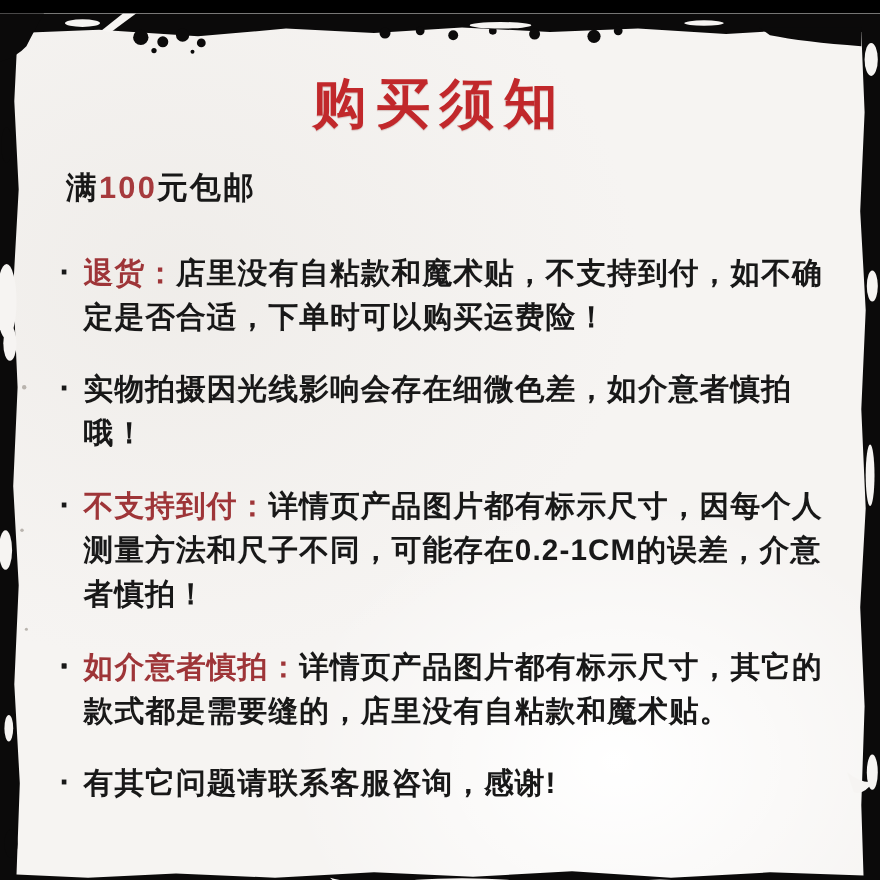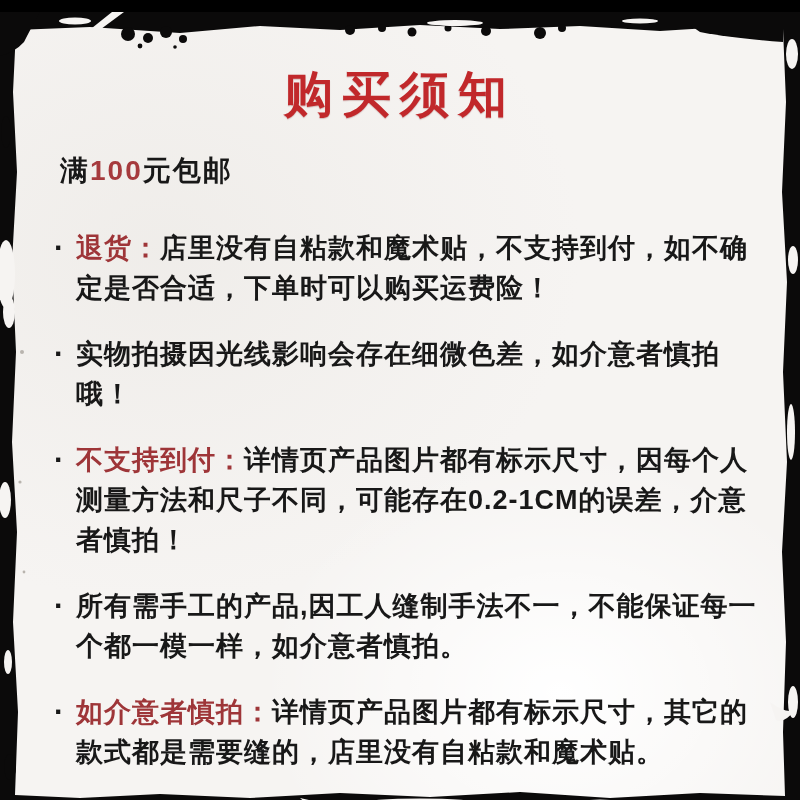--- a/index.html
+++ b/index.html
@@ -157,21 +157,21 @@
 
       <div class="notice">
         <span class="bullet">·</span><span class="label"></span><span class="sep"></span><span class="text">实物拍摄因光线影响会存在细微色差，如介意者慎拍哦！</span>
       </div>
 
       <div class="notice">
         <span class="bullet">·</span><span class="label">不支持到付</span><span class="sep">：</span><span class="text">详情页产品图片都有标示尺寸，因每个人测量方法和尺子不同，可能存在0.2-1CM的误差，介意者慎拍！</span>
       </div>
 
       <div class="notice">
-        <span class="bullet">·</span><span class="label"></span><span class="sep"></span><span class="text">所有需手工的产品,因工人缝制手法不一，不能保证每一个都一模一样，如介意者慎拍。</span>
+        <span class="bullet">·</span><span class="label"></span><span class="sep"></span>
       </div>
 
       <div class="notice">
         <span class="bullet">·</span><span class="label">如介意者慎拍</span><span class="sep">：</span><span class="text">详情页产品图片都有标示尺寸，其它的款式都是需要缝的，店里没有自粘款和魔术贴。</span>
       </div>
 
       <div class="notice">
         <span class="bullet">·</span><span class="label"></span><span class="sep"></span><span class="text">有其它问题请联系客服咨询，感谢!</span>
       </div>
 

